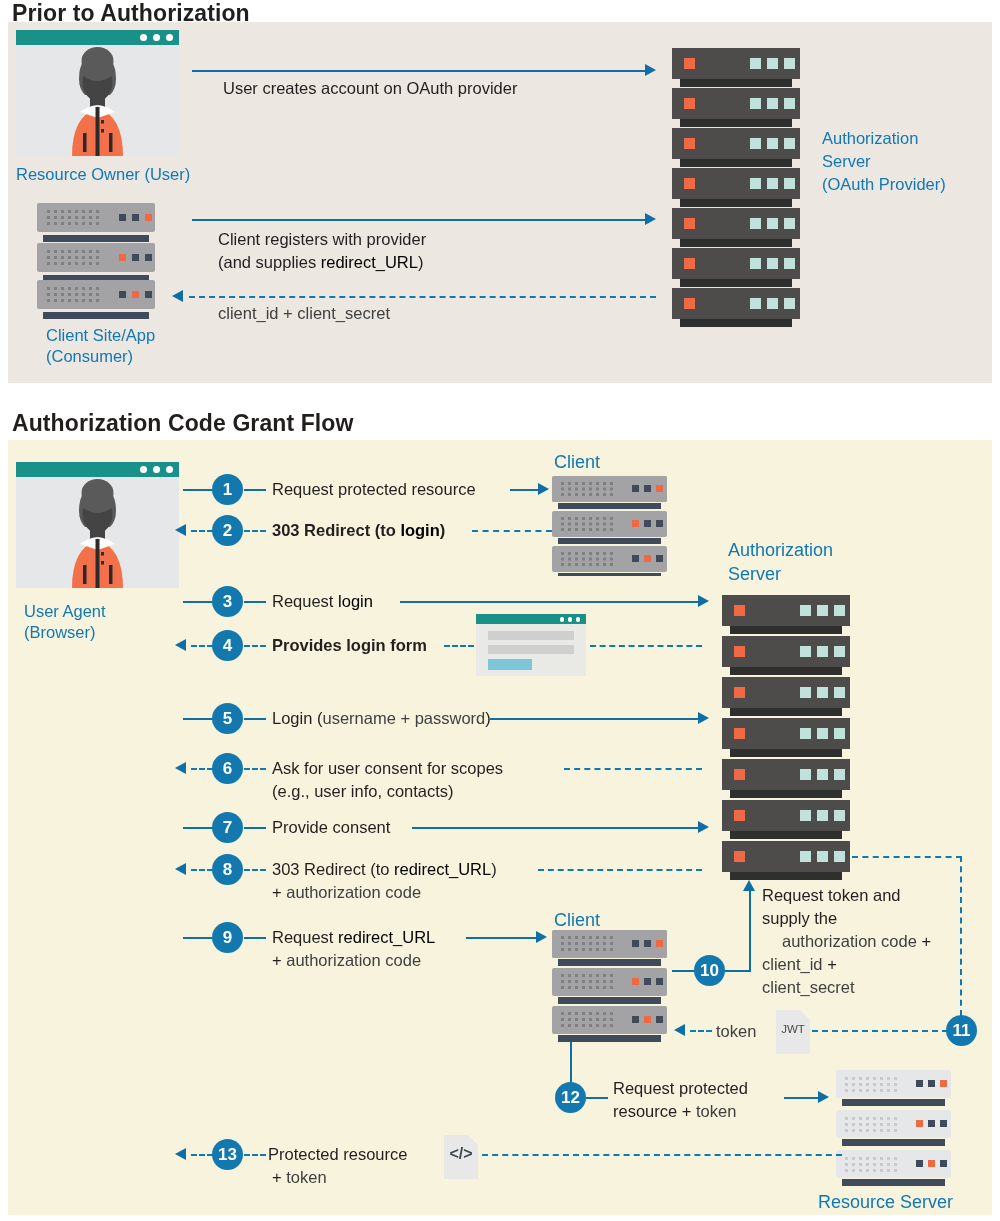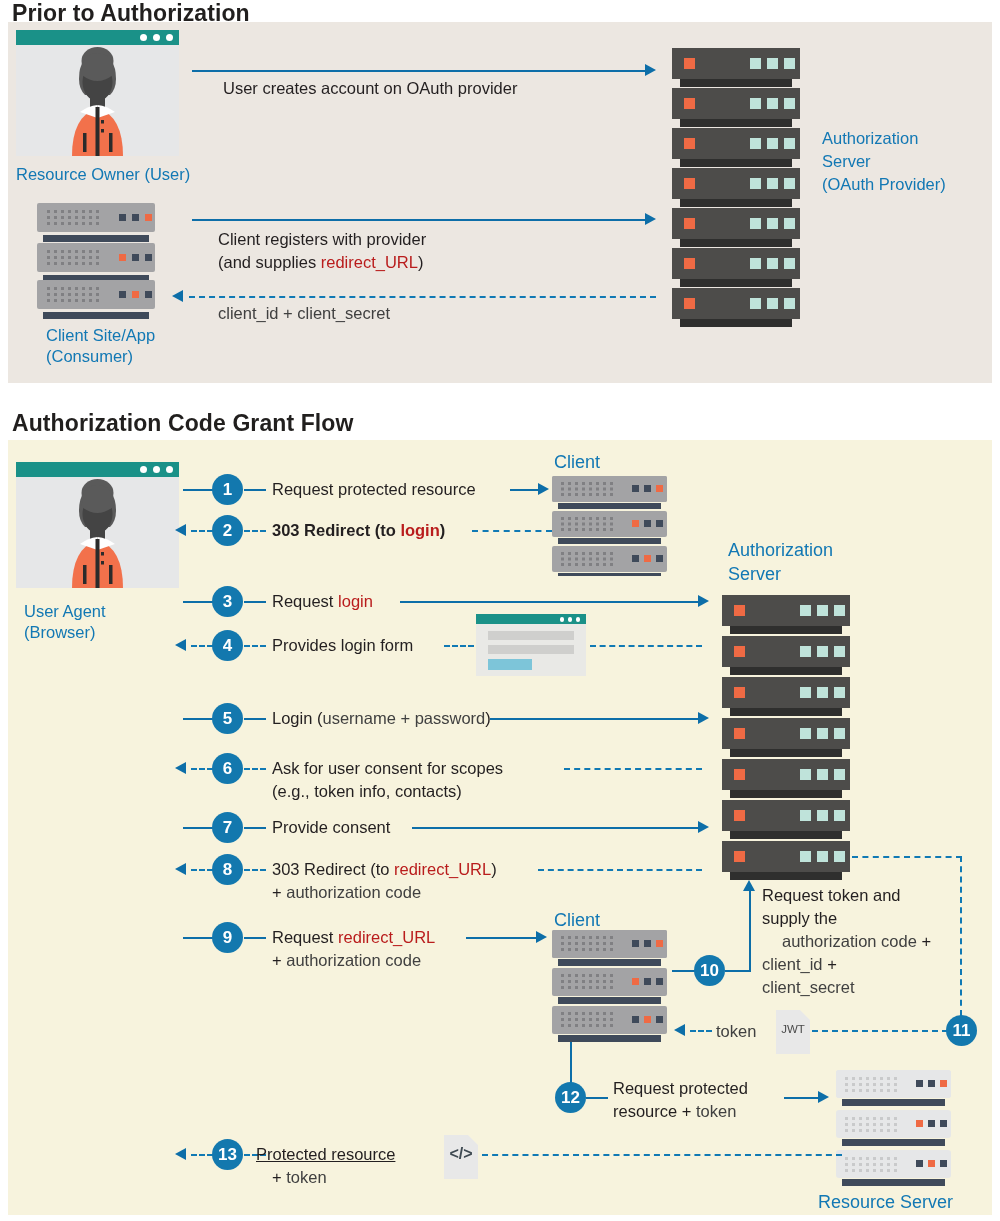--- a/index.html
+++ b/index.html
@@ -19,21 +19,21 @@
 
   
   .browser{position:absolute;background:#e6e7e8;}
   .browser-bar{position:absolute;left:0;top:0;width:100%;height:15px;background:#1a9188;}
   .dot{position:absolute;width:7px;height:7px;border-radius:50%;background:#fff;top:4px;}
   .avatar-wrap{position:absolute;left:0;right:0;bottom:0;top:15px;overflow:hidden;}
 
   
   .blue-label{color:#1278b4;font-size:16.5px;line-height:20px;white-space:nowrap;}
   .body-text{color:#231f20;font-size:16.5px;line-height:21px;white-space:nowrap;}
-  .g{color:#b91c1c;}
+  .g{color:#000000;}
   .r{color:#404040;}
 
   
   .solid-line{position:absolute;height:0;border-top:2.4px solid #0d6ea8;}
   .dash-line{position:absolute;height:0;border-top:2.4px dashed #1079b4;}
   .solid-v{position:absolute;width:0;border-left:2.4px solid #0d6ea8;}
   .dash-v{position:absolute;width:0;border-left:2.4px dashed #1079b4;}
   .arrow-r{position:absolute;width:0;height:0;border-top:6.5px solid transparent;
            border-bottom:6.5px solid transparent;border-left:11px solid #0d6ea8;}
   .arrow-l{position:absolute;width:0;height:0;border-top:6.5px solid transparent;
@@ -360,21 +360,21 @@
 </div>
 <div class="solid-line" style="left:400px;top:601px;width:300px;"></div>
 <div class="arrow-r" style="left:698px;top:594.5px;"></div>
 
 <div class="arrow-l" style="left:175px;top:638.5px;"></div>
 <div class="dash-line" style="left:191px;top:645px;width:22px;"></div>
 <div class="badge" style="left:212px;top:630px;">
     <span>4</span>
   </div>
 <div class="dash-line" style="left:244px;top:645px;width:22px;"></div>
-<div class="abs body-text" style="left:272px;top:635px;">Provides login form</div>
+<div class="abs body-text" style="left:272px;top:635px;font-weight:bold;">Provides login form</div>
 <div class="dash-line" style="left:444px;top:645px;width:30px;"></div>
 <div class="abs" style="left:476px;top:614px;width:110px;height:62px;background:#e9e9e6;">
   <div class="abs" style="left:0;top:0;width:110px;height:10px;background:#1a9188;"></div>
   <div class="abs" style="right:22px;top:3px;width:4.5px;height:4.5px;border-radius:50%;background:#fff;"></div>
   <div class="abs" style="right:14px;top:3px;width:4.5px;height:4.5px;border-radius:50%;background:#fff;"></div>
   <div class="abs" style="right:6px;top:3px;width:4.5px;height:4.5px;border-radius:50%;background:#fff;"></div>
   <div class="abs" style="left:12px;top:17px;width:86px;height:9px;background:#cfcfcd;"></div>
   <div class="abs" style="left:12px;top:31px;width:86px;height:9px;background:#cfcfcd;"></div>
   <div class="abs" style="left:12px;top:45px;width:44px;height:11px;background:#7dc5d9;"></div>
 </div>
@@ -391,21 +391,21 @@
 <div class="solid-line" style="left:490px;top:718px;width:210px;"></div>
 <div class="arrow-r" style="left:698px;top:711.5px;"></div>
 
 <div class="arrow-l" style="left:175px;top:761.5px;"></div>
 <div class="dash-line" style="left:191px;top:768px;width:22px;"></div>
 <div class="badge" style="left:212px;top:753px;">
     <span>6</span>
   </div>
 <div class="dash-line" style="left:244px;top:768px;width:22px;"></div>
 <div class="abs body-text" style="left:272px;top:758px;">Ask for user consent for scopes</div>
-<div class="abs body-text" style="left:272px;top:781px;">(e.g., token info, contacts)</div>
+<div class="abs body-text" style="left:272px;top:781px;">(e.g., user info, contacts)</div>
 <div class="dash-line" style="left:564px;top:768px;width:138px;"></div>
 
 <div class="solid-line" style="left:183px;top:827px;width:32px;"></div>
 <div class="badge" style="left:212px;top:812px;">
     <span>7</span>
   </div>
 <div class="solid-line" style="left:244px;top:827px;width:22px;"></div>
 <div class="abs body-text" style="left:272px;top:817px;">Provide consent</div>
 <div class="solid-line" style="left:412px;top:827px;width:288px;"></div>
 <div class="arrow-r" style="left:698px;top:820.5px;"></div>
@@ -578,21 +578,21 @@
   </svg>
 </div>
 <div class="abs blue-label" style="left:818px;top:1192px;font-size:18px;text-align:right;">Resource Server</div>
 
 <div class="arrow-l" style="left:175px;top:1147.5px;"></div>
 <div class="dash-line" style="left:191px;top:1154px;width:22px;"></div>
 <div class="badge" style="left:212px;top:1139px;">
     <span class="wide">13</span>
   </div>
 <div class="dash-line" style="left:244px;top:1154px;width:22px;"></div>
-<div class="abs body-text" style="left:256px;top:1144px;text-decoration:underline;">Protected resource</div>
+<div class="abs body-text" style="left:268px;top:1144px;">Protected resource</div>
 <div class="abs body-text" style="left:272px;top:1167px;">
   <span>+ </span><span class="r">token</span>
 </div>
 <div class="doc" style="left:444px;top:1135px;">
   <div class="fold"></div>
   <div class="code">&lt;/&gt;</div>
 </div>
 <div class="dash-line" style="left:482px;top:1154px;width:360px;"></div>
 
 </body></html>

